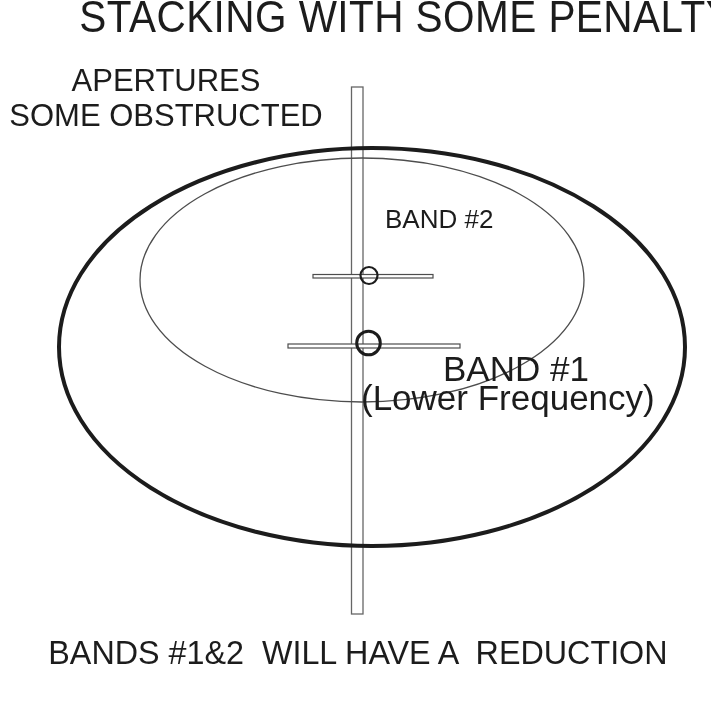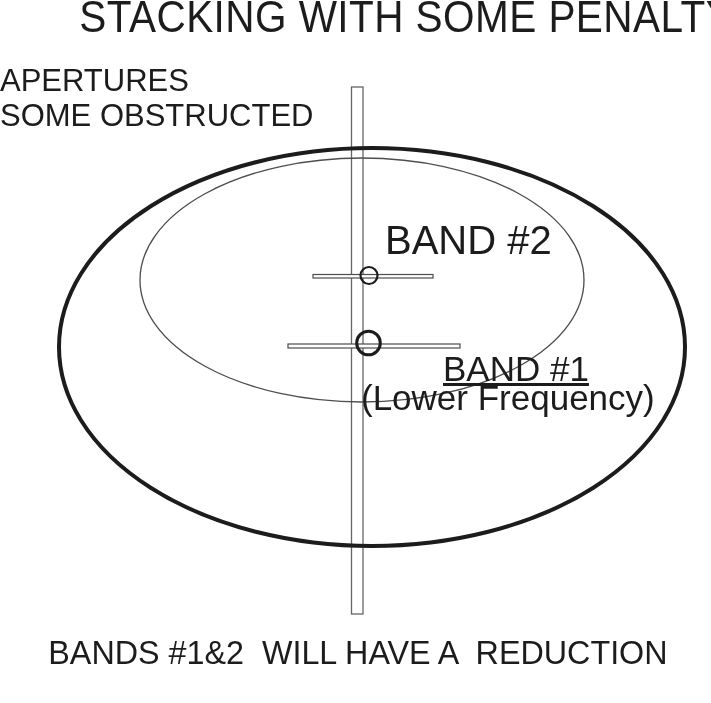--- a/index.html
+++ b/index.html
@@ -27,36 +27,36 @@
   }
   .page-title .squeeze {
     display: inline-block;
     transform: scaleX(0.9);
     transform-origin: center;
     letter-spacing: 0.5px;
   }
   .aperture-note {
     position: absolute;
     left: 0; top: 63px; width: 332px;
+    text-align: center;
     font-size: 31px;
     line-height: 35px;
     white-space: nowrap;
   }
   .band2-label {
     position: absolute;
-    left: 385px; top: 218px;
-    font-size: 40px;
+    left: 385px; top: 204px;
+    font-size: 26px;
     white-space: nowrap;
   }
   .band1-label {
     position: absolute;
     left: 443px; top: 349px;
     font-size: 35px;
     white-space: nowrap;
-    text-decoration: underline;
   }
   .band1-sublabel {
     position: absolute;
     left: 361px; top: 378px;
     font-size: 35px;
     white-space: nowrap;
   }
   .footer-note {
     position: absolute;
     left: 4px; top: 635px; width: 707px;

